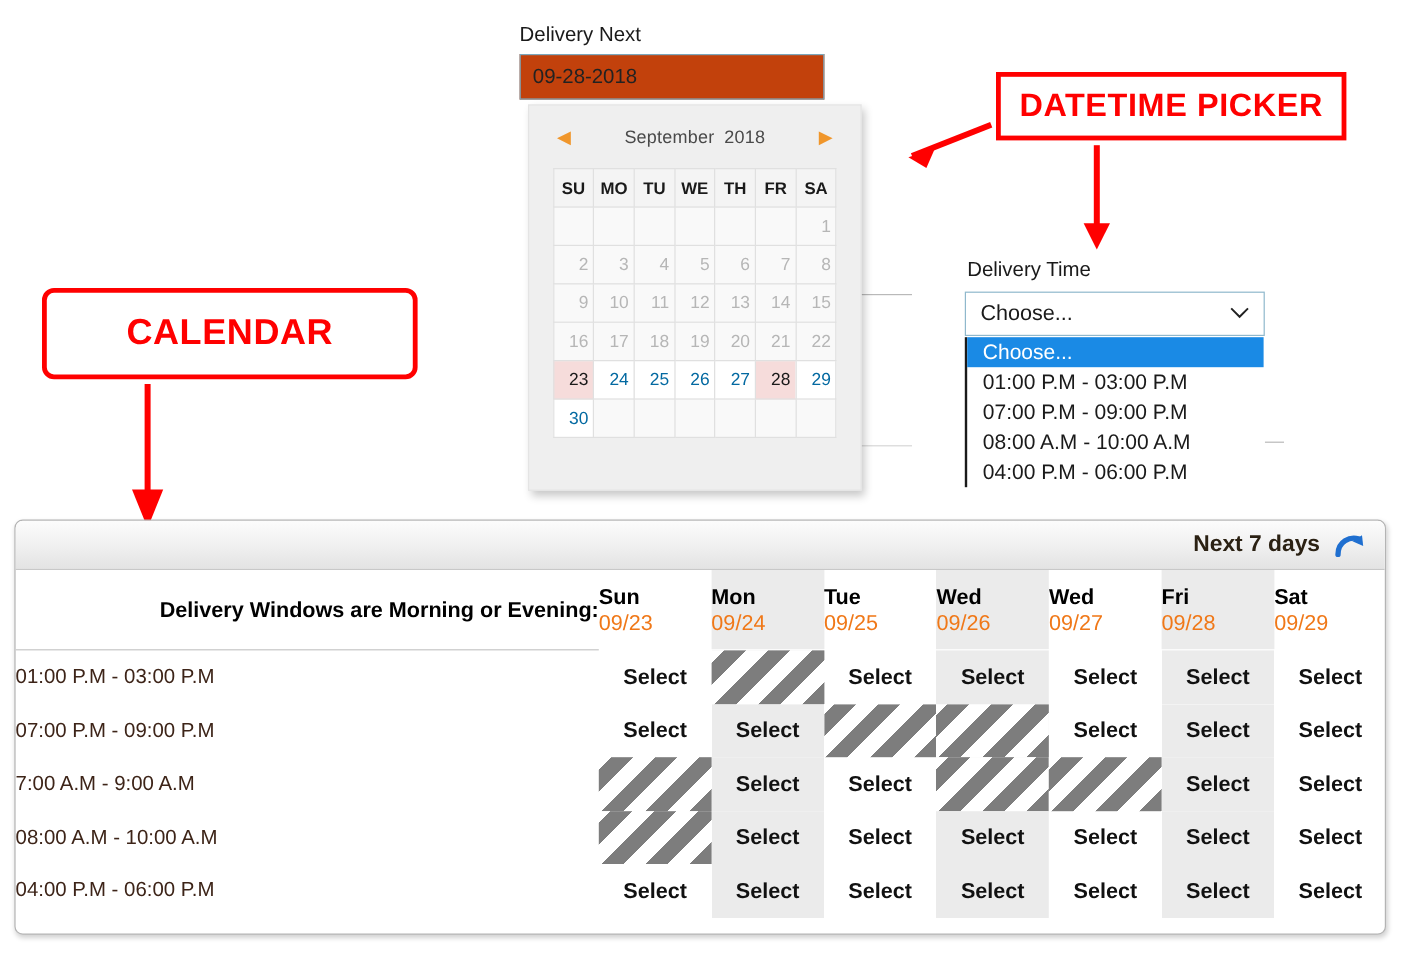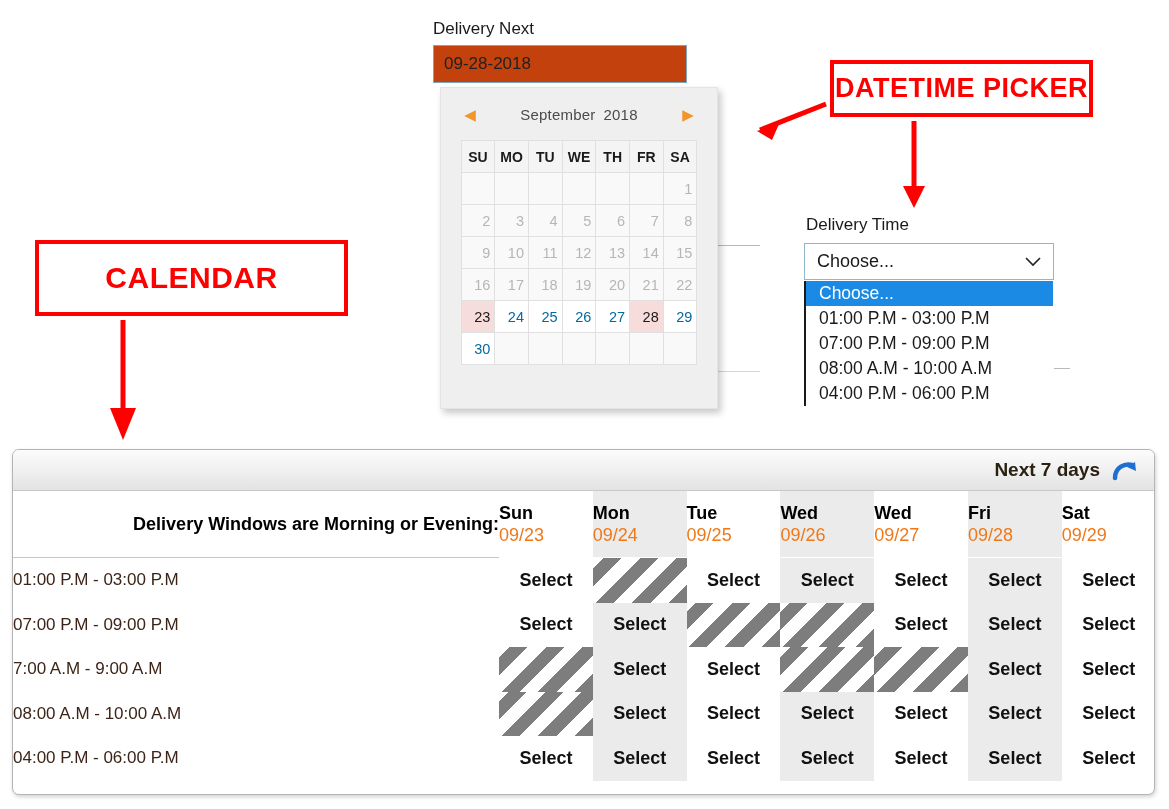--- a/index.html
+++ b/index.html
@@ -111,27 +111,27 @@
   .dt-opt.sel { background: #1a8ae5; color: #fff; }
 
   
   .ann-box {
     position: absolute;
     border: 4px solid #ff0000;
     background: #ffffff;
     display: flex; align-items: center; justify-content: center;
     color: #ff0000; font-weight: bold; letter-spacing: .5px;
   }
-  #ann-dtp { left: 830px; top: 60px; width: 263px; height: 57px; font-size: 27px; }
-  #ann-cal { left: 35px; top: 240px; width: 313px; height: 76px; font-size: 30px; }
+  #ann-dtp { left: 830px; top: 60px; width: 292px; height: 57px; font-size: 27px; }
+  #ann-cal { left: 35px; top: 240px; width: 313px; height: 76px; font-size: 30px; border-radius: 10px; }
   .ann-svg { position: absolute; left: 0; top: 0; pointer-events: none; }
 
   
   .panel {
-    position: absolute; left: 12px; top: 449px;
+    position: absolute; left: 12px; top: 433px;
     width: 1143px; height: 346px;
     background: #fff;
     border: 1px solid #b4b4b4;
     border-radius: 7px;
     box-shadow: 1px 2px 4px rgba(0,0,0,0.18);
     overflow: hidden;
   }
   .panel-head {
     height: 41px;
     background: linear-gradient(180deg,#fcfcfc 0%,#efefef 55%,#e3e3e3 100%);

